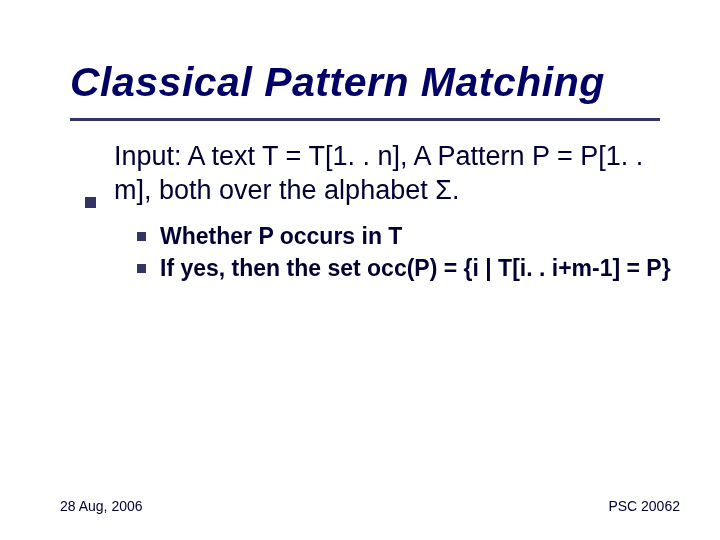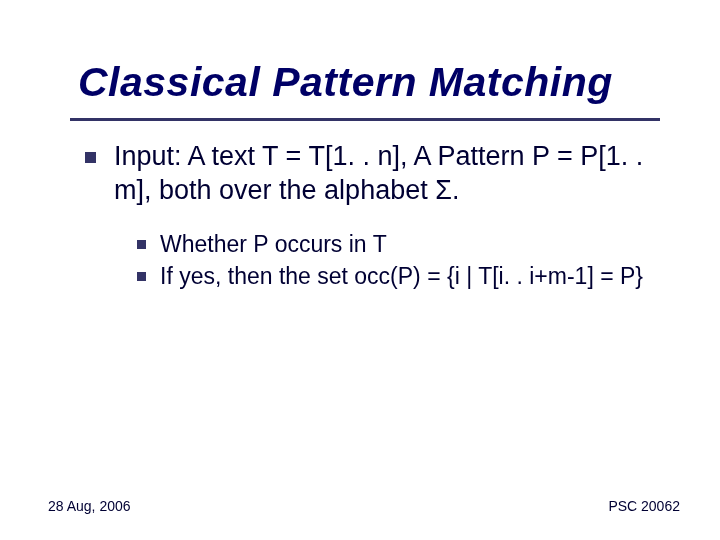--- a/index.html
+++ b/index.html
@@ -23,78 +23,78 @@
     top: 60px;
     left: 70px;
     right: 30px;
     font-family: "Arial Black", Arial, sans-serif;
     font-weight: 900;
     font-size: 41px;
     line-height: 1.1;
     color: #000066;
     font-style: italic;
     letter-spacing: 0.5px;
-    margin-left: 8px;
   }
   .title-underline {
     position: absolute;
     top: 118px;
     left: 70px;
     width: 590px;
     height: 3px;
     background: #333366;
   }
   .body {
     position: absolute;
     top: 140px;
     left: 85px;
     right: 40px;
     font-size: 27px;
     line-height: 1.25;
     color: #000033;
   }
   .bullet-row {
     display: flex;
-    align-items: flex-start;
+    align-items: flex-end;
     margin-bottom: 6px;
   }
   .bullet-icon {
     flex: 0 0 auto;
     width: 11px;
     height: 11px;
     background: #333366;
     margin-top: 12px;
     margin-right: 18px;
   }
   .bullet-text {
     flex: 1 1 auto;
   }
   .sub-body {
-    margin-top: 22px;
+    margin-top: 14px;
     margin-left: 52px;
     font-size: 23px;
     line-height: 1.25;
+    font-weight: bold;
   }
   .sub-bullet-row {
     display: flex;
     align-items: flex-start;
     margin-bottom: 4px;
   }
   .sub-bullet-icon {
     flex: 0 0 auto;
     width: 9px;
     height: 9px;
     background: #333366;
     margin-top: 10px;
     margin-right: 14px;
   }
   .footer {
     position: absolute;
     bottom: 26px;
-    left: 48px;
+    left: 60px;
     right: 40px;
     display: flex;
     justify-content: space-between;
     font-size: 14px;
     color: #000033;
     font-family: Arial, sans-serif;
   }
   .footer-left { text-align: left; }
   .footer-center { text-align: right; flex: 1; }
   .footer-right { text-align: right; }

